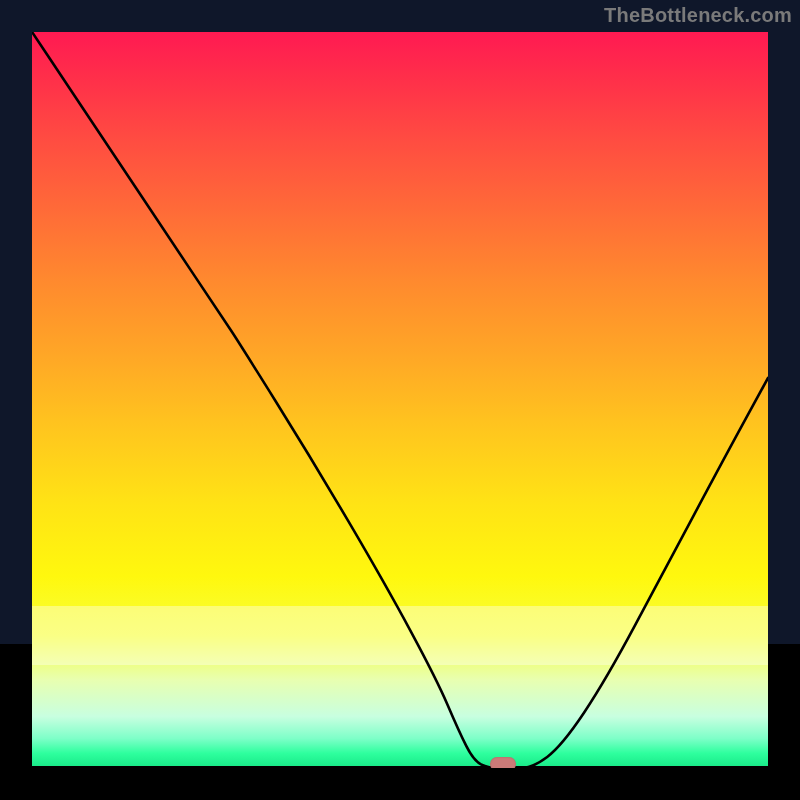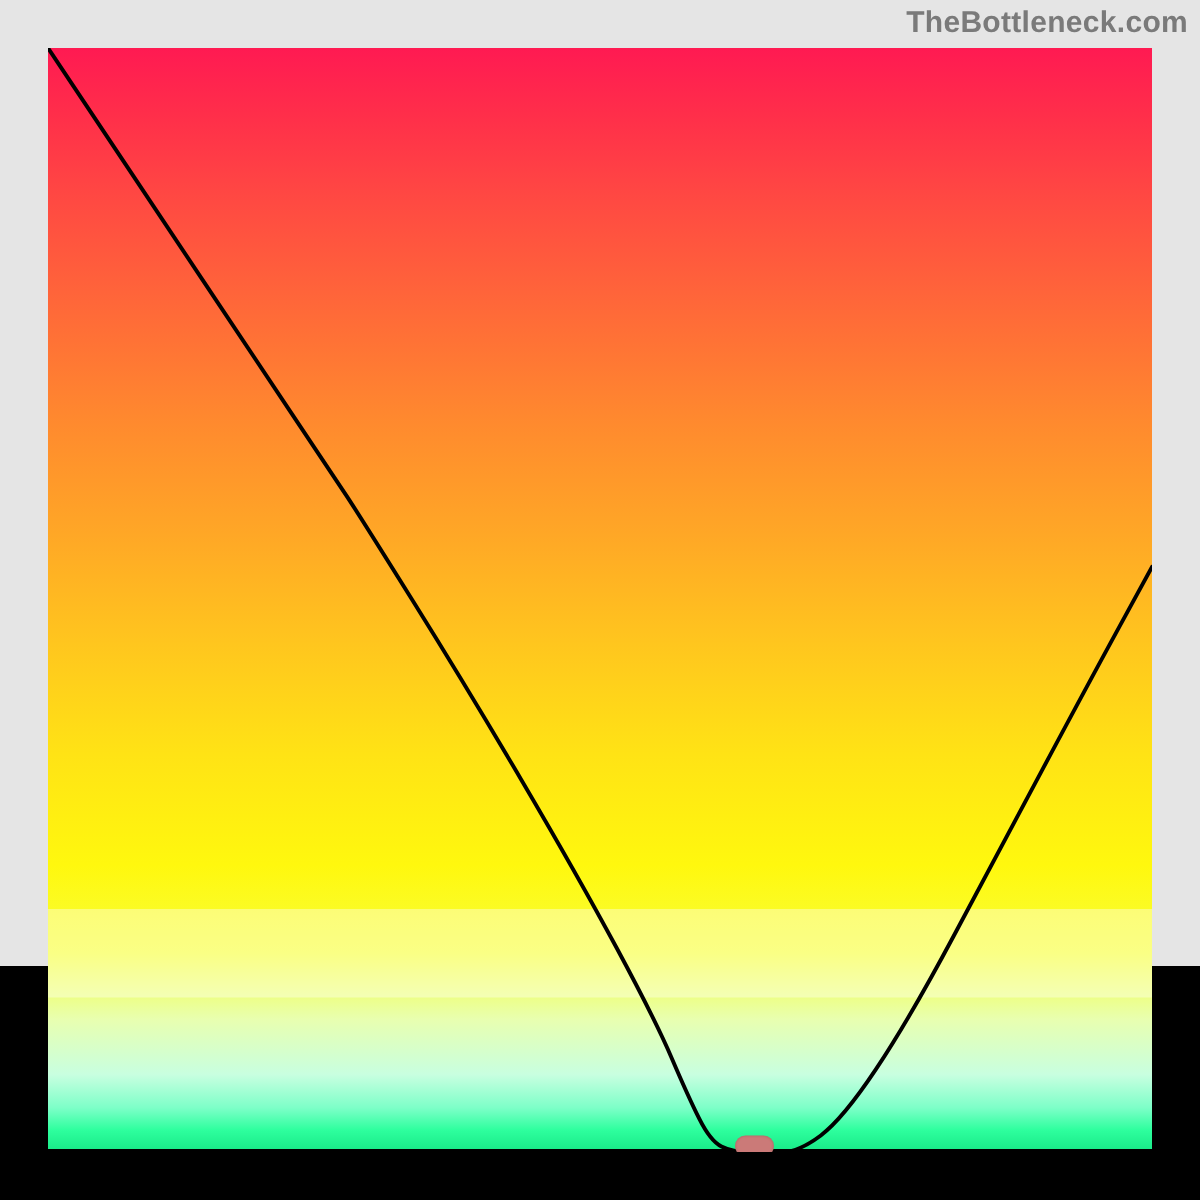--- a/index.html
+++ b/index.html
@@ -7,21 +7,21 @@
     padding: 0;
     width: 800px;
     height: 800px;
     background: #000;
     font-family: Arial, Helvetica, sans-serif;
   }
   .frame {
     position: relative;
     width: 800px;
     height: 644px;
-    background: #e5e5e5;
+    background: #0f172a;
   }
   .watermark {
     position: absolute;
     top: 4px;
     right: 8px;
     color: #7a7a7a;
     font-weight: 600;
     font-size: 20px;
     letter-spacing: 0.2px;
     z-index: 10;

